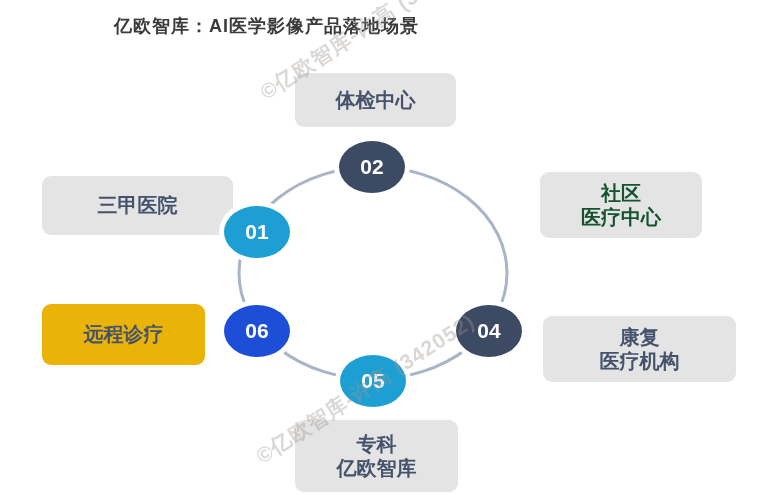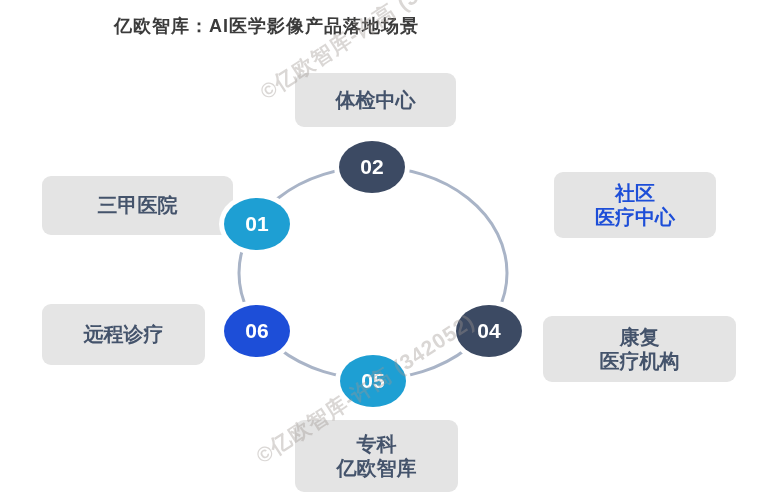--- a/index.html
+++ b/index.html
@@ -20,21 +20,21 @@
   }
   .wm-top    { left:270px; top:78px;  }
   .wm-bottom { left:266px; top:442px; }
   .ring { position:absolute; left:0; top:0; z-index:1; }
   .node {
     position:absolute; width:66px; height:52px; border-radius:50%;
     display:flex; align-items:center; justify-content:center;
     color:#ffffff; font-weight:bold; font-size:21px;
     z-index:3; box-shadow:0 0 0 5px #ffffff;
   }
-  .node-01 { left:224px; top:198px; }
+  .node-01 { left:224px; top:206px; }
   .node-02 { left:339px; top:141px; }
   .node-03 { left:456px; top:201px; }
   .node-04 { left:456px; top:305px;text-align:right; }
   .node-05 { left:340px; top:355px; }
   .node-06 { left:224px; top:305px; }
   .label-box {
     position:absolute; background:#E4E4E4; border-radius:9px;
     display:flex; align-items:center; justify-content:center;
     text-align:center; font-weight:bold; font-size:20px; line-height:1.22;
     white-space:pre-line; z-index:2;
@@ -61,21 +61,21 @@
   </svg>
 
   <div class="node node-01" style="background: rgb(30, 159, 211);">01</div>
   <div class="node node-02" style="background: rgb(60, 74, 99);">02</div>
   <div class="node node-04" style="background: rgb(60, 74, 99);">04</div>
   <div class="node node-05" style="background: rgb(30, 159, 211);">05</div>
   <div class="node node-06" style="background: #1d4ed8;">06</div>
 
   <div class="label-box box-tertiary" style="background: rgb(228, 228, 228); color: rgb(68, 83, 107);">三甲医院</div>
   <div class="label-box box-checkup" style="background: rgb(228, 228, 228); color: rgb(68, 83, 107);">体检中心</div>
-  <div class="label-box box-community" style="background: rgb(228, 228, 228); color: #1d4ed8; margin-left: 14px;">社区
+  <div class="label-box box-community" style="background: rgb(228, 228, 228); color: #14532d;">社区
 医疗中心</div>
   <div class="label-box box-rehab" style="background: rgb(228, 228, 228); color: rgb(68, 83, 107);">康复
 医疗机构</div>
   <div class="label-box box-specialist" style="background: rgb(228, 228, 228); color: rgb(68, 83, 107);">专科
 亿欧智库</div>
-  <div class="label-box box-remote" style="background: #e5e5e5; color: rgb(68, 83, 107);">远程诊疗</div>
+  <div class="label-box box-remote" style="background: #eab308; color: rgb(68, 83, 107);">远程诊疗</div>
 
 </div>
 
 </body></html>

